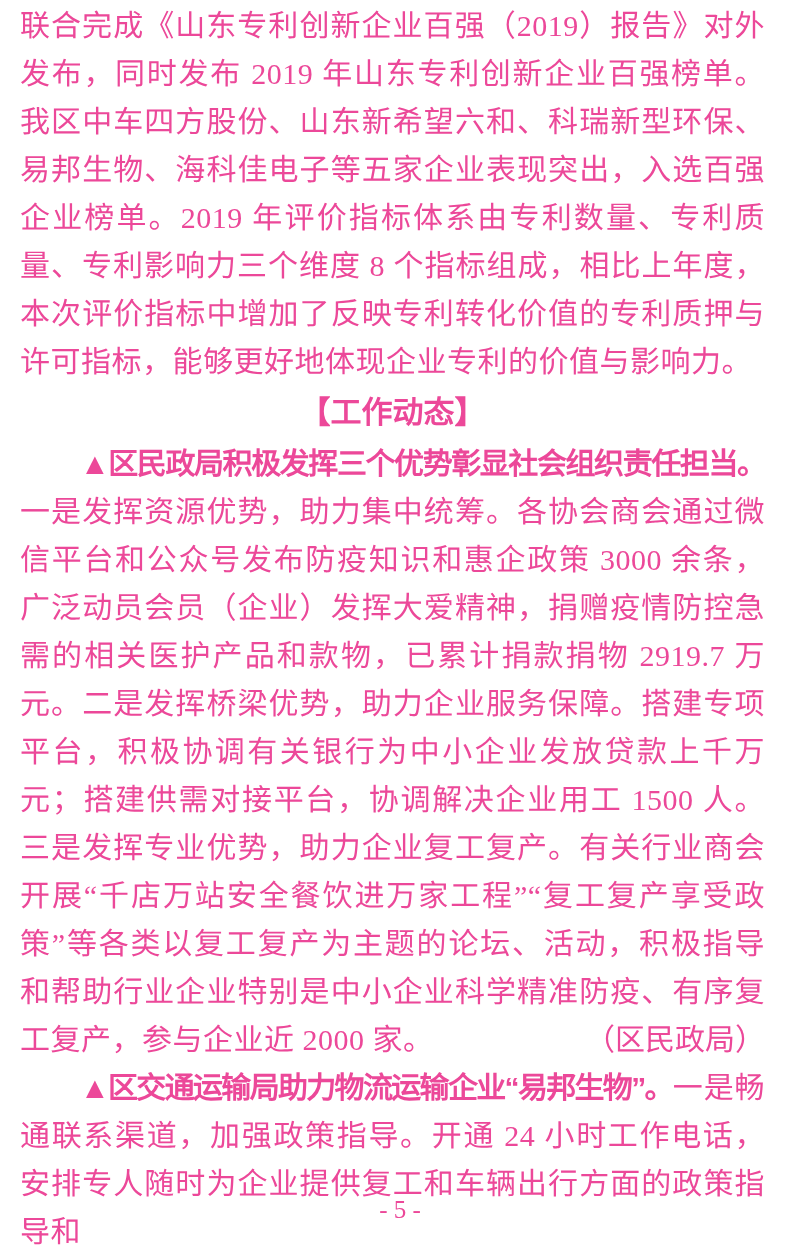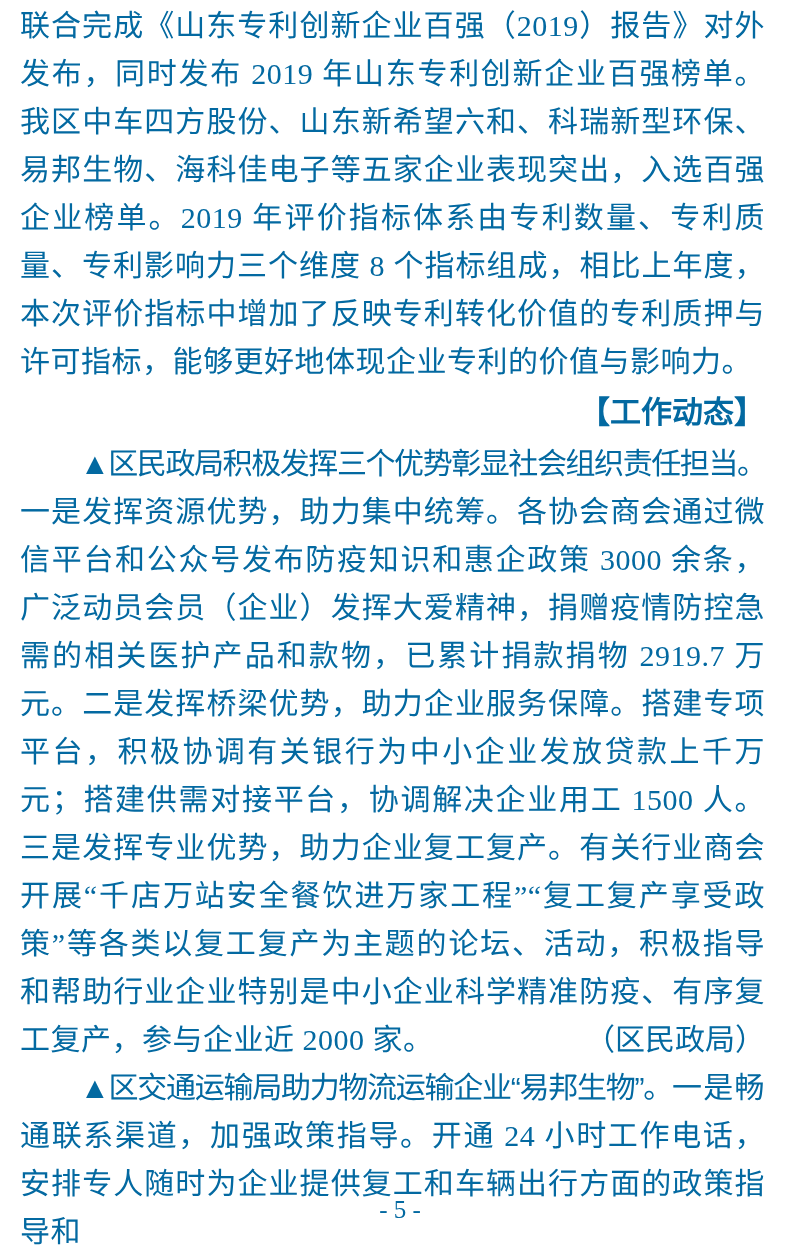--- a/index.html
+++ b/index.html
@@ -5,50 +5,50 @@
   html, body {
     margin: 0;
     padding: 0;
     background: #ffffff;
   }
   .page {
     position: relative;
     width: 800px;
     height: 1245px;
     background: #ffffff;
-    color: #0369a1;
+    color: #ec4899;
     overflow: hidden;
     font-family: "Liberation Serif", "DejaVu Serif", serif;
   }
   .content {
     padding: 2px 35px 0 20px; 
   }
   .para {
     margin: 0;
     font-size: 30px;
     line-height: 48px;
     text-align: justify;
     font-weight: 400;
     letter-spacing: 0.5px;
   }
   .para.indent {
     text-indent: 2em;
   }
   .headline {
     font-family: "Liberation Sans", "DejaVu Sans", sans-serif;
-    font-weight: 400;
+    font-weight: 700;
     letter-spacing: -2px;
   }
   .section-heading {
     margin: 0;
     font-family: "Liberation Sans", "DejaVu Sans", sans-serif;
     font-weight: 700;
     font-size: 31px;
     line-height: 54px;
-    text-align: right;
+    text-align: center;
   }
   .attribution {
     float: right;
     letter-spacing: 0;
   }
   .footer {
     position: absolute;
     left: 0;
     right: 0;
     bottom: 20px;

